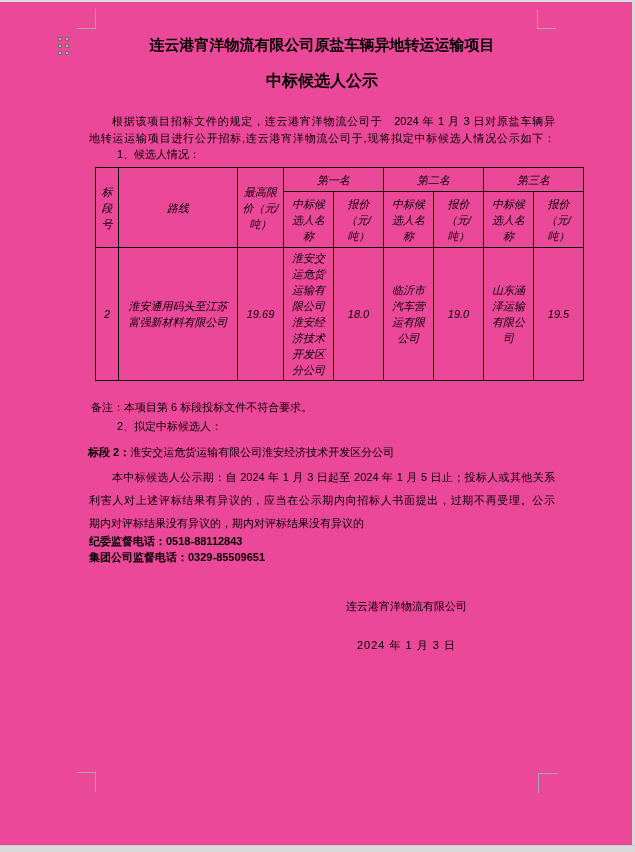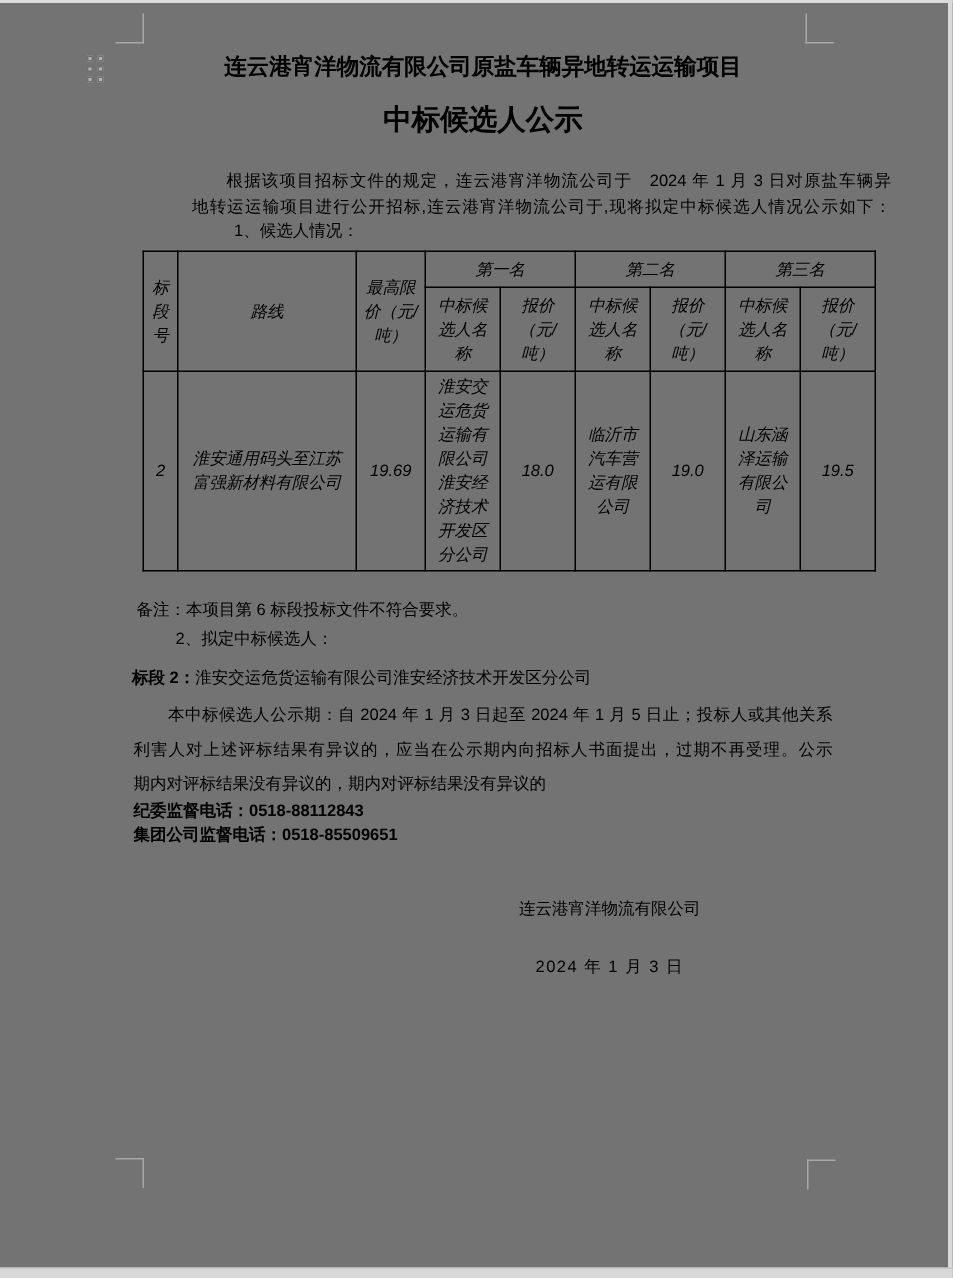--- a/index.html
+++ b/index.html
@@ -6,21 +6,21 @@
   html, body { width: 635px; height: 852px; }
   body {
     font-family: "Liberation Sans", sans-serif;
     background: #ffffff;
     color: #000000;
     position: relative;
     overflow: hidden;
   }
   .page {
     position: absolute; left: 0; top: 0; width: 635px; height: 852px;
-    background: #737373;
+    background: #ec4899;
   }
   
   .edge-top    { position: absolute; left: 0; top: 0; width: 635px; height: 2px; background: #dcdcdc; }
   .edge-right  { position: absolute; right: 0; top: 0; width: 3px; height: 852px; background: #d9d9d9; }
   .edge-bottom { position: absolute; left: 0; bottom: 0; width: 635px; height: 7px; background: #d9d9d9; border-top: 1px solid #c6c6c6; }
 
   
   .crop { position: absolute; width: 19px; height: 20px; }
   .crop.tl { left: 77px;  top: 9px;    border-right: 1px solid #a8a8a8; border-bottom: 1px solid #a8a8a8; }
   .crop.tr { left: 537px; top: 9px;    border-left: 1px solid #a8a8a8;  border-bottom: 1px solid #a8a8a8; }
@@ -36,27 +36,27 @@
   }
   .drag-handle span { background: #b5b5b5; border: 1px solid #6f6f6f; }
 
   .title {
     position: absolute; left: 89px; top: 36px; width: 466px;
     font-size: 15px; font-weight: bold; text-align: center;
     line-height: 17px;
   }
   .subtitle {
     position: absolute; left: 89px; top: 72px; width: 466px;
-    font-size: 19px; font-weight: bold; text-align: center;
+    font-size: 16px; font-weight: bold; text-align: center;
     line-height: 17px;
   }
 
   .bodytext { font-size: 11px; line-height: 16.5px; }
 
-  .intro { position: absolute; left: 89px; top: 113px; width: 466px; margin-left: 39px; }
+  .intro { position: absolute; left: 89px; top: 113px; width: 466px; }
   .jline { text-align: justify; text-align-last: justify; }
   .indent1 { text-indent: 23px; }
   .indent2 { text-indent: 28px; }
 
   table.candidates {
     position: absolute; left: 95px; top: 167px;
     width: 488px; border-collapse: collapse; table-layout: fixed;
     font-size: 11px; line-height: 16px;
   }
   table.candidates th, table.candidates td {
@@ -168,21 +168,21 @@
   </div>
 
   <div class="publicity bodytext">
     <div class="jline indent1">本中标候选人公示期：自 2024 年 1 月 3 日起至 2024 年 1 月 5 日止；投标人或其他关系</div>
     <div class="jline">利害人对上述评标结果有异议的，应当在公示期内向招标人书面提出，过期不再受理。公示</div>
     <div>期内对评标结果没有异议的，期内对评标结果没有异议的</div>
   </div>
 
   <div class="phones bodytext">
     <div>纪委监督电话：0518-88112843</div>
-    <div>集团公司监督电话：0518-85509651</div>
+    <div>集团公司监督电话：0329-85509651</div>
   </div>
 
   <div class="signature bodytext">
     <div>连云港宵洋物流有限公司</div>
     <div class="sig-date">2024 年 1 月 3 日</div>
   </div>
 
 </div>
 
 </body></html>

